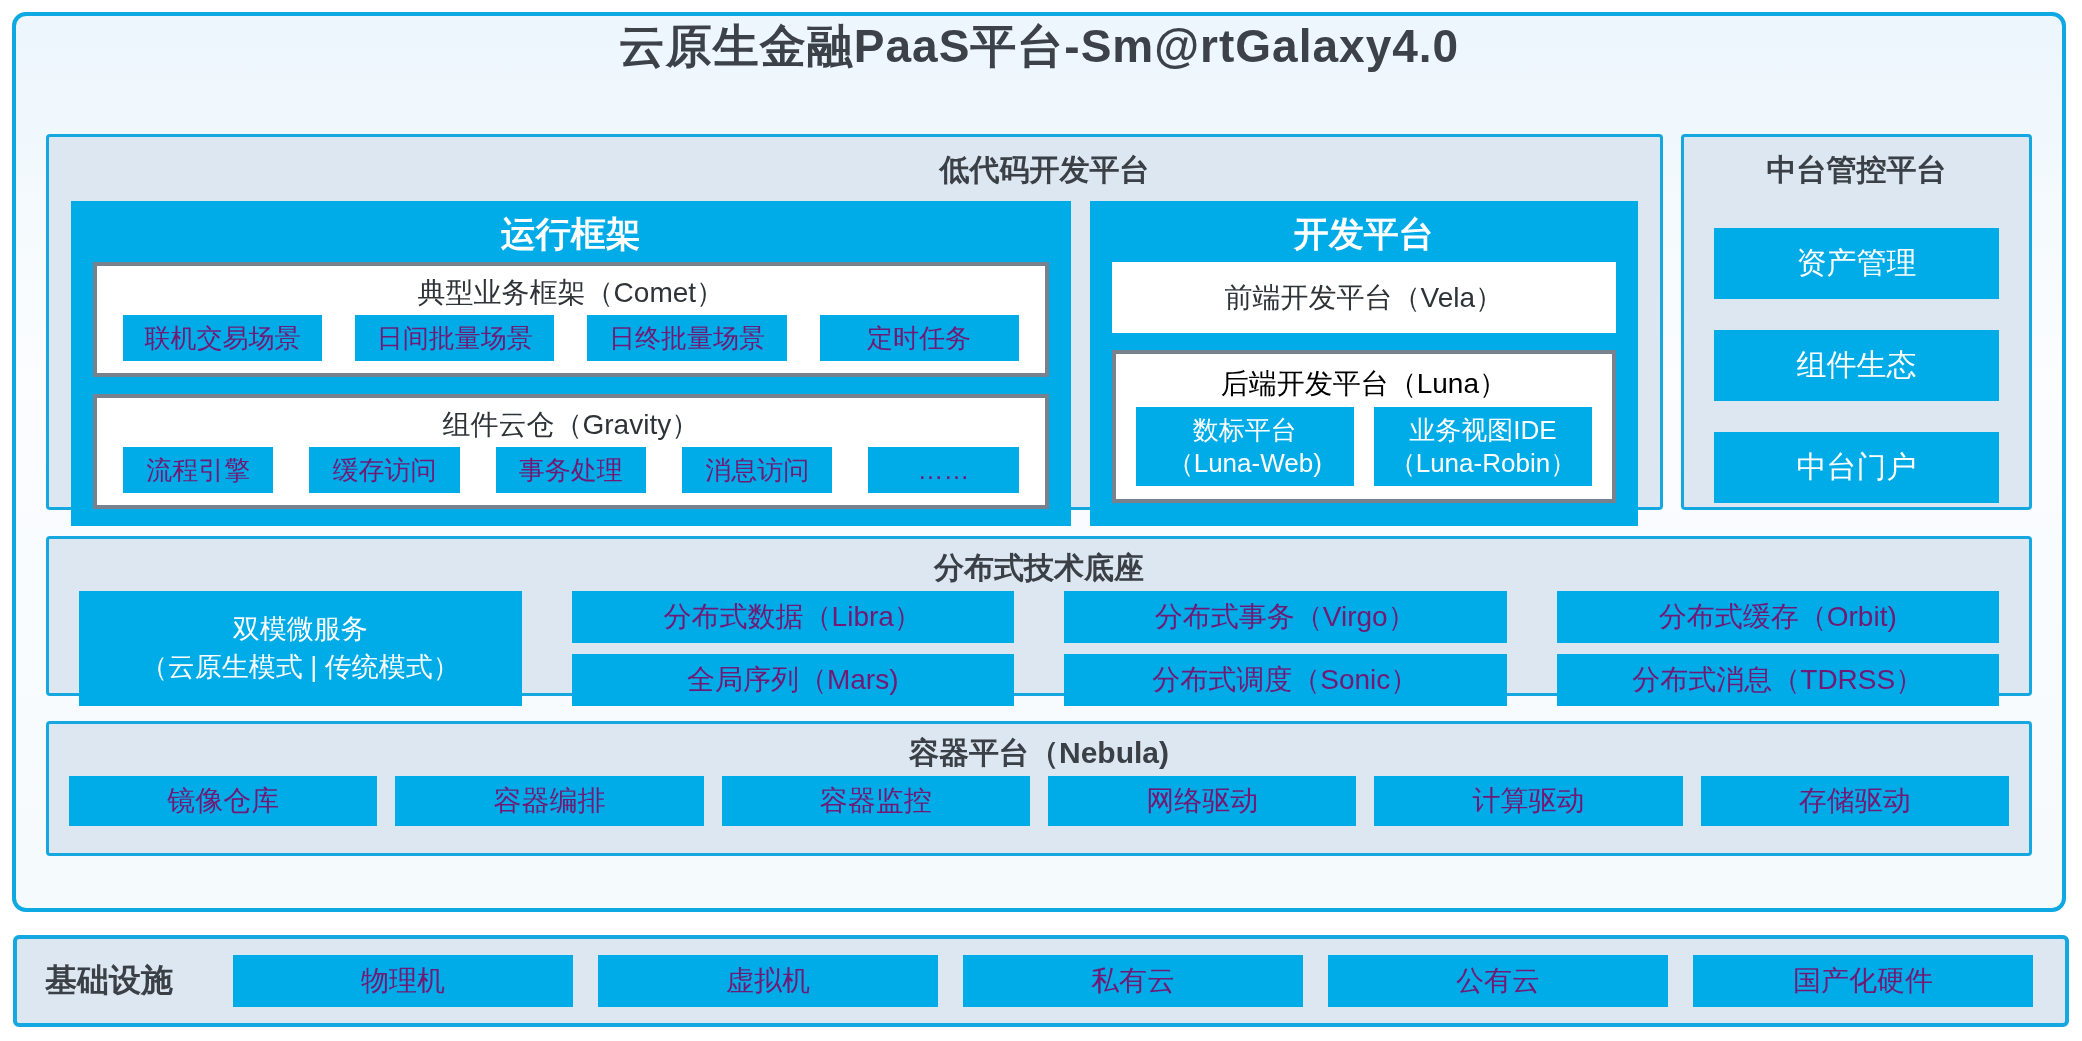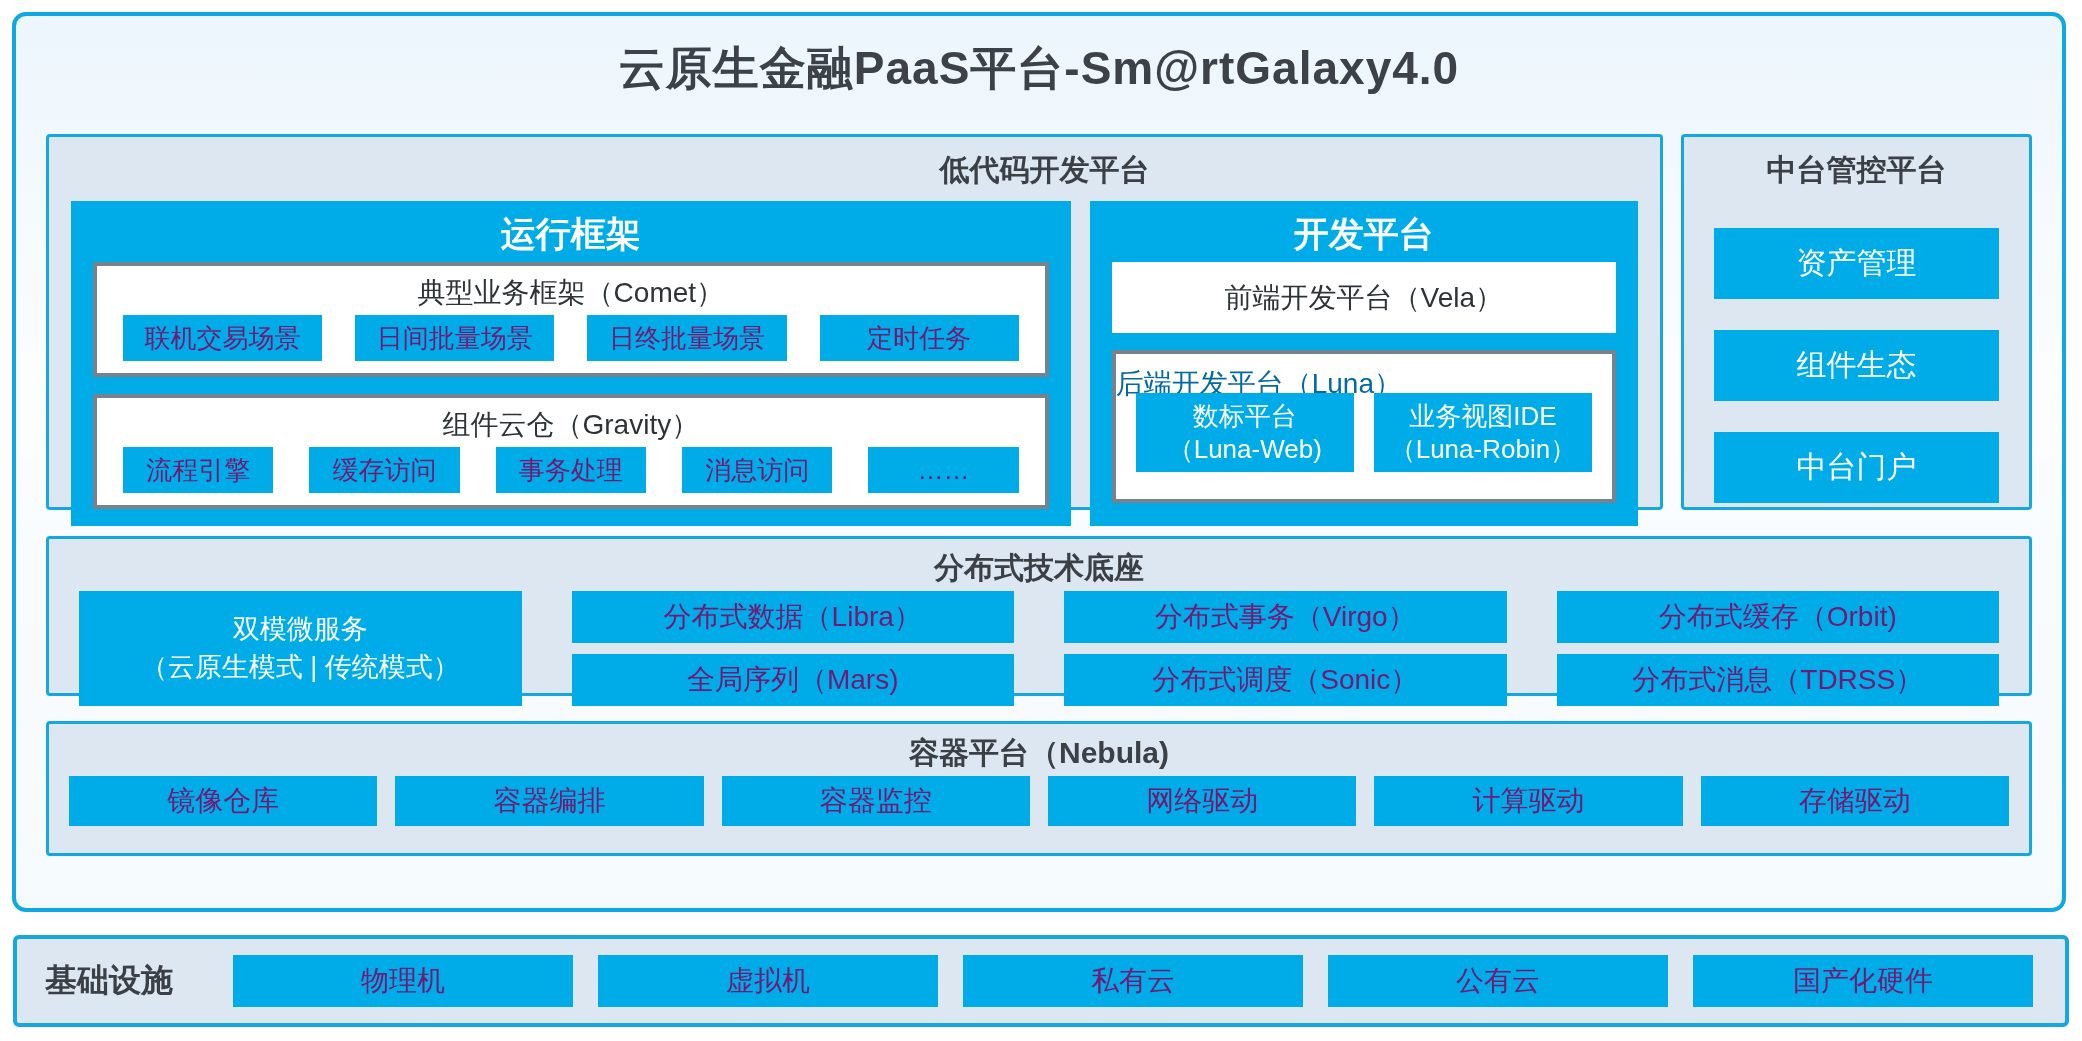--- a/index.html
+++ b/index.html
@@ -10,21 +10,21 @@
     color:#3C4248;
   }
   .outer{
     position:absolute;left:12px;top:12px;width:2054px;height:900px;
     box-sizing:border-box;
     border:4px solid #0EA8E2;border-radius:14px;
     background:linear-gradient(180deg,#ecf6fc 0%,#fbfdff 40%,#f5fafd 100%);
     padding:0 30px;
   }
   .main-title{
-    padding-top:22px;height:84px;box-sizing:border-box;
+    height:84px;box-sizing:border-box;
     text-align:center;font-size:46px;font-weight:700;color:#3C4248;letter-spacing:1px;
   }
   .row1{display:flex;gap:18px;height:410px;}
   .panel{
     background:#DDE7F2;border:3px solid #14A7E0;border-radius:4px;
     box-sizing:border-box;
     margin-top:34px;
   }
   .panel-heading{
     font-size:30px;font-weight:700;color:#3A4045;text-align:center;
@@ -60,22 +60,22 @@
   .vela-box{
     background:#ffffff;margin:0 22px;height:71px;
     display:flex;align-items:center;justify-content:center;
     font-size:28px;color:#2E3338;font-weight:500;
   }
   .luna-box{
     background:#ffffff;border:4px solid #78828E;margin:17px 22px 0;height:153px;
     box-sizing:border-box;
   }
   .luna-title{
-    text-align:left;font-size:28px;color:#0369a1;font-weight:500;
-    height:39px;line-height:60px;
+    text-align:center;font-size:28px;color:#000000;font-weight:500;
+    height:53px;line-height:60px;
   }
   .luna-grid{display:grid;grid-template-columns:1fr 1fr;column-gap:20px;padding:0 20px;}
   .luna-chip{
     background:#00ACE8;color:#ffffff;font-size:26px;height:79px;
     display:flex;flex-direction:column;align-items:center;justify-content:center;
     line-height:1.25;white-space:nowrap;
   }
   .mid-buttons{padding:0 30px;}
   .mid-btn{
     background:#00ACE8;color:#ffffff;font-size:30px;height:71px;

